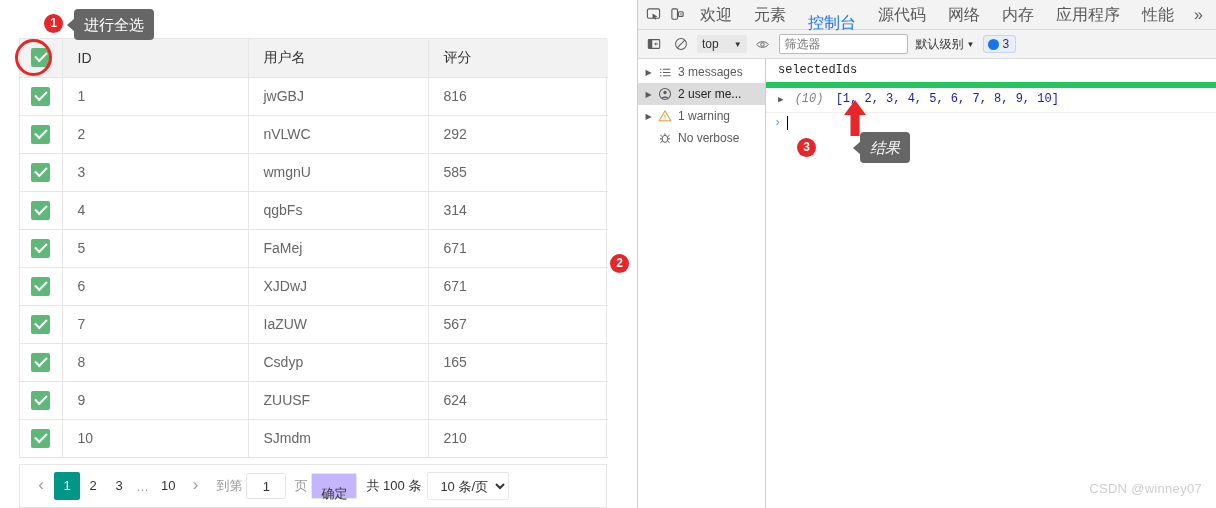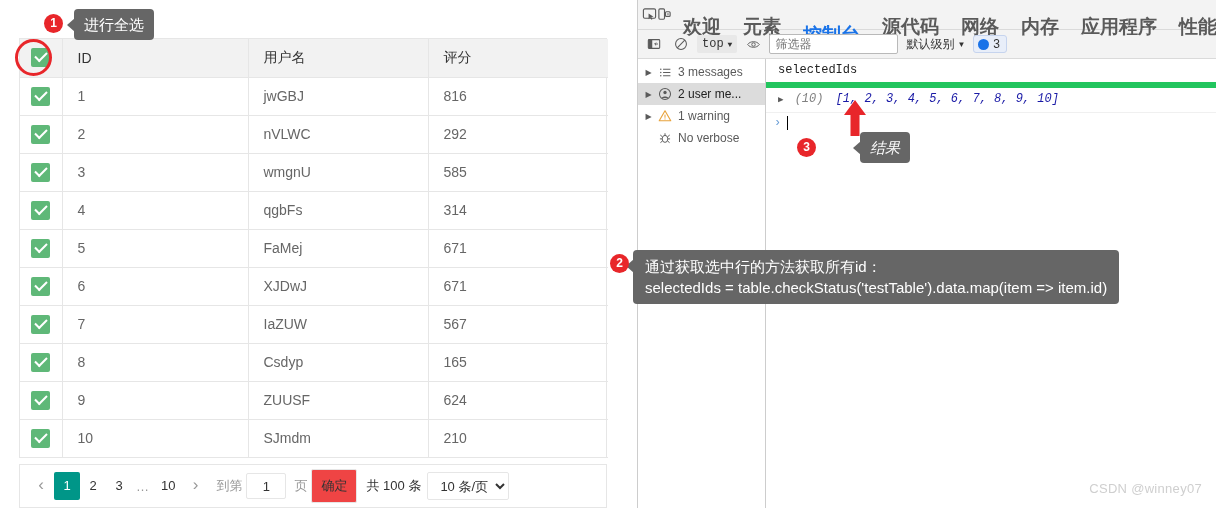--- a/index.html
+++ b/index.html
@@ -70,22 +70,22 @@
   }
   .pg-num.active { background: #009688; color: #fff; border-radius: 2px; font-weight: normal; }
   .pg-ellipsis { color: #999; padding: 0 4px; letter-spacing: 1px; }
   .pg-label { color: #999; margin: 0 4px 0 8px; font-size: 13px; }
   .pg-input {
     width: 40px; height: 26px; border: 1px solid #e6e6e6; border-radius: 2px;
     text-align: center; font-size: 13px; color: #333;
     font-family: "Liberation Sans", sans-serif; background: #fff;
   }
   .pg-confirm {
-    height: 34px; padding: 0 9px; line-height: 24px;
-    border: 1px solid #e6e6e6; border-radius: 2px; background: #ef4444;
+    height: 26px; padding: 8px 9px; line-height: 24px;
+    border: 1px solid #e6e6e6; border-radius: 2px; background: #c4b5fd;
     font-size: 13px; color: #333; cursor: pointer;
     font-family: "Liberation Sans", sans-serif;
   }
   .pg-count { color: #333; margin: 0 6px 0 9px; font-size: 13px; white-space: nowrap; text-align: center; }
   .pg-select {
     height: 28px; padding: 0 4px 0 8px;
     border: 1px solid #e6e6e6; border-radius: 2px; background: #fff;
     font-size: 13px; color: #333; font-family: "Liberation Sans", sans-serif;
     cursor: pointer;
   }
@@ -135,39 +135,39 @@
   .dt-tabbar {
     height: 30px; display: flex; align-items: center;
     border-bottom: 1px solid #dadada; background: #f3f3f3;
     padding: 0 4px; gap: 0px;
   }
   .dt-iconbtn {
     width: 28px; height: 26px; display: flex; align-items: center; justify-content: center;
     cursor: pointer; color: #5a5a5a;
   }
   .dt-tab {
-    height: 29px; line-height: 29px; padding: 12px 11px;
-    font-size: 19px; color: #5a5a5a; cursor: pointer; white-space: nowrap; font-weight: bold;
+    height: 29px; line-height: 29px; padding: 0 11px;
+    font-size: 16px; color: #5a5a5a; cursor: pointer; white-space: nowrap;
   }
   .dt-tab.active { color: #1a73e8; box-shadow: inset 0 -2px 0 #1a73e8; margin-top: 16px; }
   .dt-more { margin-left: auto; padding: 0 9px; color: #5a5a5a; font-size: 16px; cursor: pointer; }
 
   .dt-toolbar {
     height: 29px; display: flex; align-items: center; gap: 5px;
     border-bottom: 1px solid #dadada; background: #f3f3f3; padding: 0 5px;
   }
   .tb-btn {
     width: 22px; height: 21px; display: flex; align-items: center; justify-content: center;
     cursor: pointer; color: #5a5a5a;
   }
   .ctx-select {
-    display: flex; align-items: center; gap: 4px;
+    display: flex; align-items: center; gap: 15px;
     background: #e8e8e8; border-radius: 2px; padding: 2px 5px;
     font-size: 12px; color: #333; cursor: pointer;
-    font-family: Liberation Mono, monospace;
+    font-family: Liberation Sans, sans-serif;
   }
   .filter-input {
     width: 129px; height: 20px; border: 1px solid #b9b9b9; border-radius: 2px;
     background: #fff; font-size: 12px; color: #333; padding: 0 5px;
     font-family: "Liberation Sans", sans-serif;
   }
   .filter-input::placeholder { color: #707070; }
   .level-select {
     display: flex; align-items: center; gap: 3px; cursor: pointer;
     font-size: 12px; color: #333; padding: 0 3px;
@@ -203,21 +203,21 @@
     font-family: "Liberation Mono", monospace; font-size: 12px; color: #222;
     line-height: 17px;
   }
   .con-result {
     border-bottom: 1px solid #f0f0f0; padding: 3px 0 3px 12px;
     font-family: "Liberation Mono", monospace; font-size: 12px;
     line-height: 17px; color: #222;
   }
   .con-tri { color: #5a5a5a; font-size: 9px; margin-right: 4px; }
   .con-count { color: #808080; font-style: italic; }
-  .con-arr { color: #1a1aa6; font-style: italic; }
+  .con-arr { color: #1a1aa6; }
   .con-prompt {
     padding: 3px 0 3px 8px; display: flex; align-items: center;
     font-family: "Liberation Mono", monospace; font-size: 12px;
   }
   .prompt-caret { color: #6b9ed6; margin-right: 6px; font-size: 12px; }
   .prompt-cursor {
     display: inline-block; width: 1px; height: 14px; background: #000;
   }
 
   .watermark {
@@ -476,18 +476,17 @@
     </div>
 
     <div class="watermark">CSDN @winney07</div>
   </div>
 
   <svg class="red-arrow" width="24" height="36" viewBox="0 0 24 36">
     <path d="M12 0 L23 15 L16.5 15 L16.5 36 L7.5 36 L7.5 15 L1 15 Z" fill="#e8262a"></path>
   </svg>
 
   <div class="badge" id="badge-2">2</div>
-  <div class="callout" id="callout-2"><span>通过获取选中行的方法获取所有id：</span><br><span>selectedIds = table.checkStatus('testTable').data.map(item =&gt; item.id)</span></div>
 
   <div class="badge" id="badge-3">3</div>
   <div class="callout" id="callout-3">结果</div>
 
 </div>
 
 </body></html>

